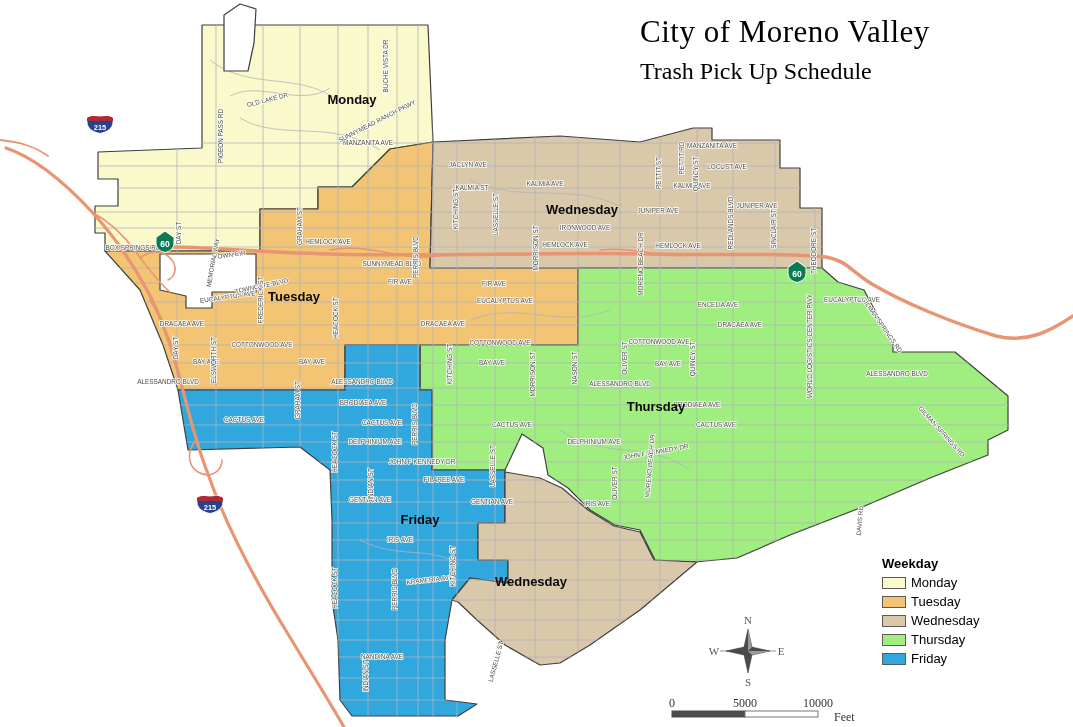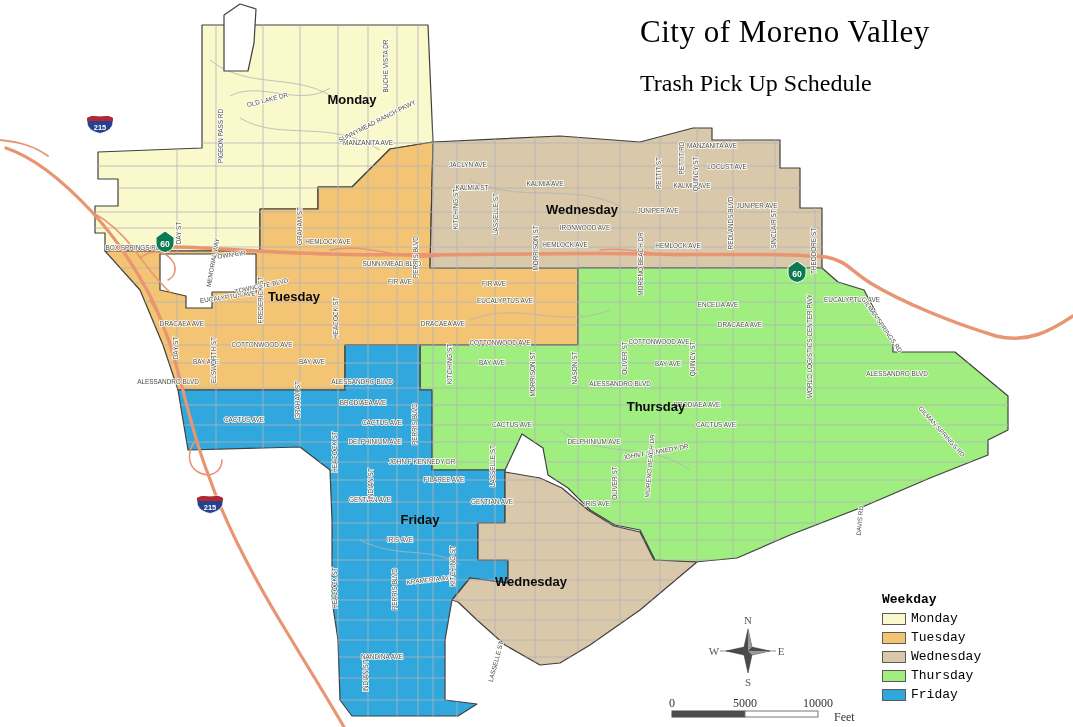--- a/index.html
+++ b/index.html
@@ -2,22 +2,22 @@
 <html><head>
 <meta charset="utf-8">
 <style>
   html,body{margin:0;padding:0;background:#fff;}
   body{width:1073px;height:727px;position:relative;overflow:hidden;
        font-family:"Liberation Sans",sans-serif;}
   #map-svg{position:absolute;left:0;top:0;}
   .title{position:absolute;left:640px;top:14px;width:420px;text-align:left;
          font-family:"Liberation Serif",serif;color:#000;}
   .title .t1{font-size:31px;letter-spacing:.5px;}
-  .title .t2{font-size:24px;margin-top:20px;}
-  .legend{position:absolute;left:882px;top:556px;font-family:Liberation Mono, monospace;margin-top:36px;}
+  .title .t2{font-size:24px;margin-top:8px;}
+  .legend{position:absolute;left:882px;top:556px;font-family:Liberation Sans, sans-serif;}
   .legend .hd{font-weight:bold;font-size:13px;margin-bottom:4px;color:#000;}
   .legend .it{display:flex;align-items:center;margin:4px 0;font-size:13px;color:#000;}
   .legend .sw{width:22px;height:10px;border:1px solid #5a5a5a;margin-right:5px;flex:0 0 auto;}
   svg text.st{font-family:"Liberation Sans",sans-serif;font-size:6.4px;fill:#4a4a40;
       paint-order:stroke;stroke:#ffffff;stroke-width:1.6px;stroke-linejoin:round;text-anchor:middle;}
   svg text.zn{font-family:"Liberation Sans",sans-serif;font-size:13px;font-weight:600;fill:#0a0a0a;text-anchor:middle;}
   svg text.shield-txt{font-family:"Liberation Sans",sans-serif;font-weight:bold;fill:#fff;text-anchor:middle;}
   svg text.cmp{font-family:"Liberation Serif",serif;font-size:11px;fill:#555;text-anchor:middle;}
   svg text.sc{font-family:"Liberation Serif",serif;font-size:12px;fill:#333;text-anchor:middle;}
 </style>

